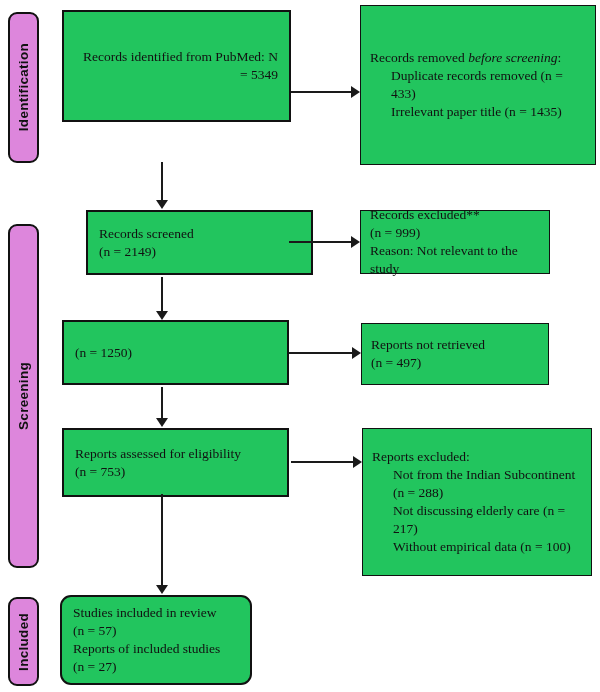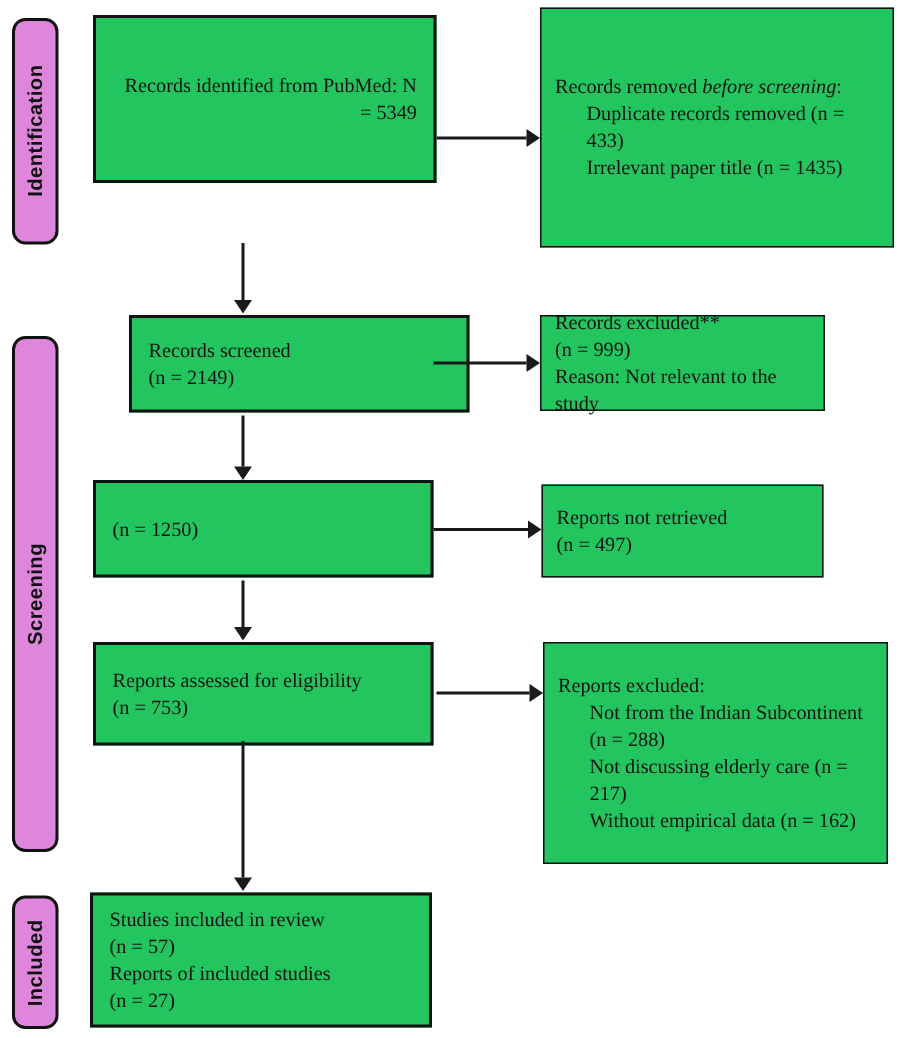--- a/index.html
+++ b/index.html
@@ -82,21 +82,21 @@
 
   <div class="mbox" style="left:62px;top:320px;width:227px;height:65px;">
     <div class="bline">(n = 1250)</div>
   </div>
 
   <div class="mbox" style="left:62px;top:428px;width:227px;height:69px;">
     <div class="bline">Reports assessed for eligibility</div>
     <div class="bline">(n = 753)</div>
   </div>
 
-  <div class="mbox" style="left:60px;top:595px;width:228px;height:90px;">
+  <div class="mbox" style="left:60px;top:595px;width:192px;height:90px;border-radius:11px;">
     <div class="bline">Studies included in review</div>
     <div class="bline">(n = 57)</div>
     <div class="bline">Reports of included studies</div>
     <div class="bline">(n = 27)</div>
   </div>
 
   <div class="sbox" style="left:360px;top:5px;width:236px;height:160px;">
     <div class="bline"><span>Records removed </span><span class="ital">before screening</span><span>:</span></div>
     <div class="bline item">Duplicate records removed (n = 433)</div>
     <div class="bline item">Irrelevant paper title (n = 1435)</div>
@@ -110,21 +110,21 @@
 
   <div class="sbox" style="left:361px;top:323px;width:188px;height:62px;">
     <div class="bline">Reports not retrieved</div>
     <div class="bline">(n = 497)</div>
   </div>
 
   <div class="sbox" style="left:362px;top:428px;width:230px;height:148px;">
     <div class="bline">Reports excluded:</div>
     <div class="bline item">Not from the Indian Subcontinent (n = 288)</div>
     <div class="bline item">Not discussing elderly care (n = 217)</div>
-    <div class="bline item">Without empirical data (n = 162)</div>
+    <div class="bline item">Without empirical data (n = 100)</div>
   </div>
 
   <div class="varrow" style="left:156px;top:162px;height:47px;">
     <div class="shaft"></div>
     <div class="head"></div>
   </div>
   <div class="varrow" style="left:156px;top:277px;height:43px;">
     <div class="shaft"></div>
     <div class="head"></div>
   </div>

